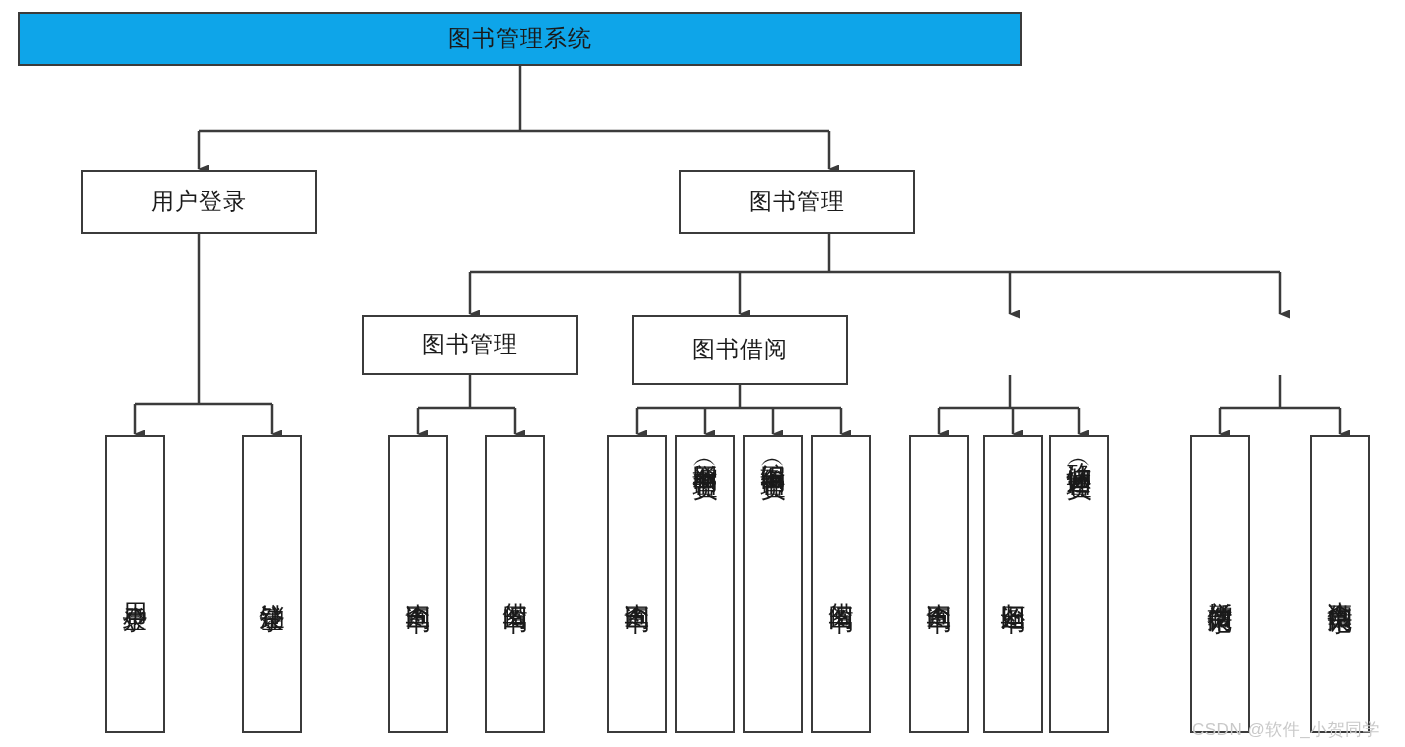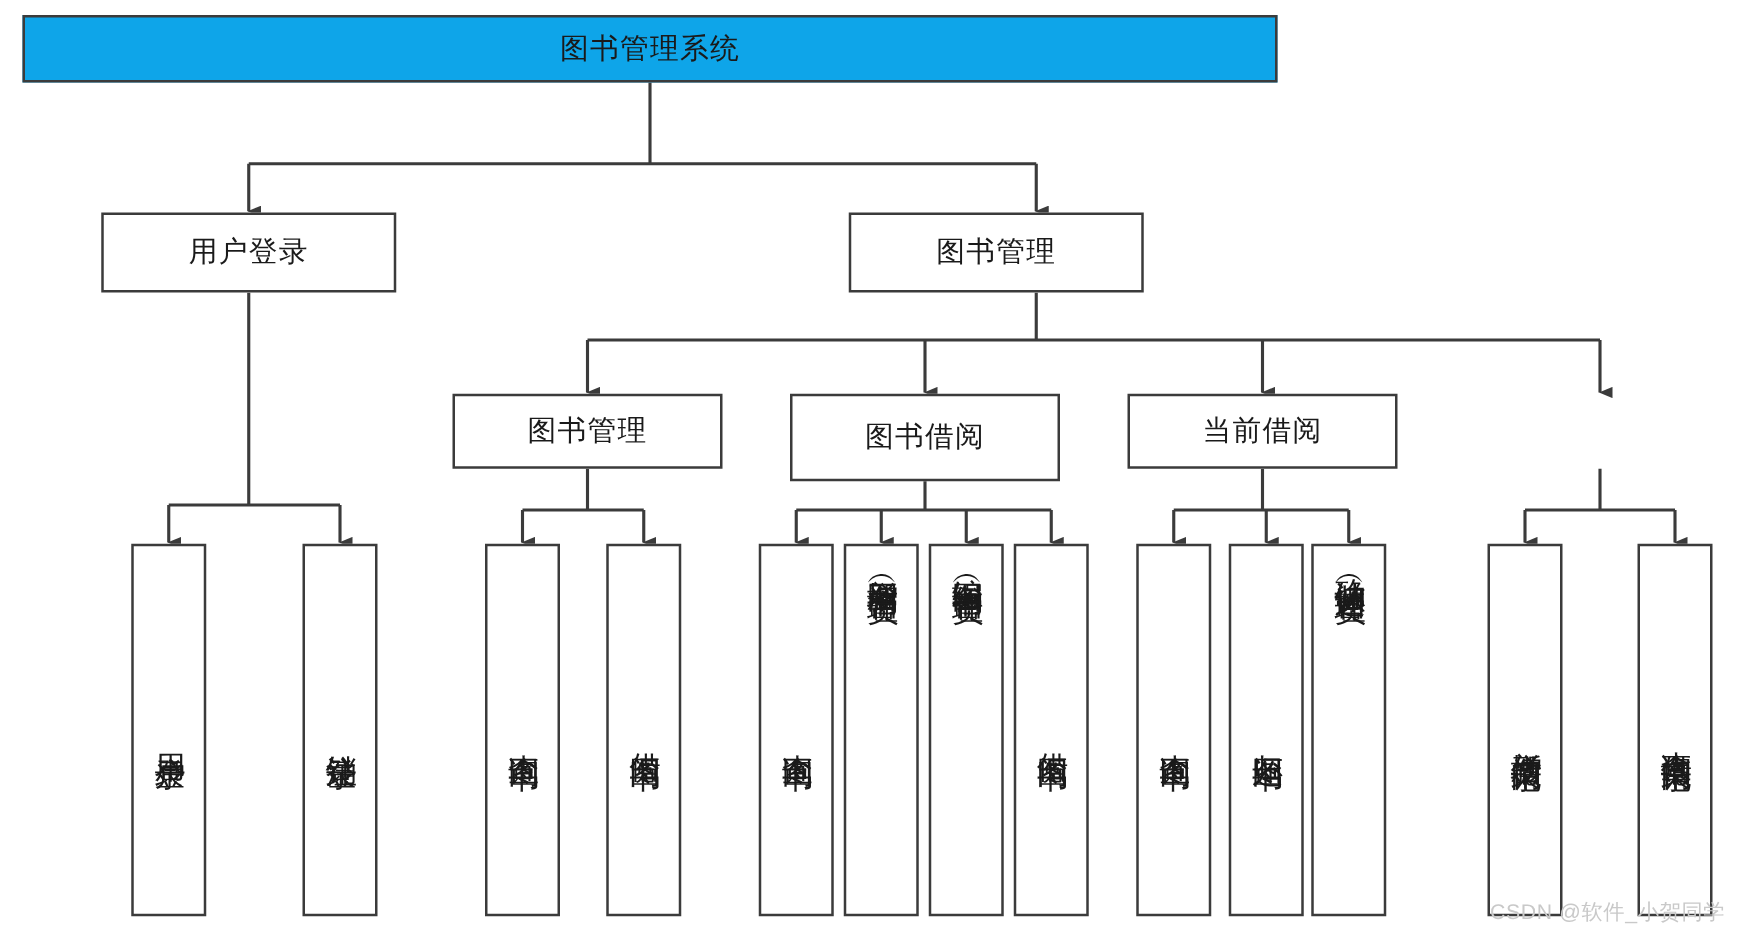--- a/index.html
+++ b/index.html
@@ -76,23 +76,20 @@
   <div class="node node-h" style="left: 679px; top: 170px; width: 236px; height: 64px; border-color: rgb(59, 59, 59); background: rgb(255, 255, 255); color: rgb(26, 26, 26);">
       <span>图书管理</span>
     </div>
 
   <div class="node node-h" style="left: 362px; top: 315px; width: 216px; height: 60px; border-color: rgb(59, 59, 59); background: rgb(255, 255, 255); color: rgb(26, 26, 26);">
       <span>图书管理</span>
     </div>
   <div class="node node-h" style="left: 632px; top: 315px; width: 216px; height: 70px; border-color: rgb(59, 59, 59); background: rgb(255, 255, 255); color: rgb(26, 26, 26);">
       <span>图书借阅</span>
     </div>
-  <div class="node node-h" style="left: 902px; top: 315px; width: 216px; height: 60px; border-color: rgb(59, 59, 59); background: rgb(255, 255, 255); color: rgb(26, 26, 26);">
-      <span>当前借阅</span>
-    </div>
 
   <div class="node node-v centered" style="left: 105px; top: 435px; width: 60px; height: 298px; border-color: rgb(59, 59, 59); background: rgb(255, 255, 255); color: rgb(26, 26, 26);">
       <span class="vtext">用户登录</span>
     </div>
   <div class="node node-v centered" style="left: 242px; top: 435px; width: 60px; height: 298px; border-color: rgb(59, 59, 59); background: rgb(255, 255, 255); color: rgb(26, 26, 26);">
       <span class="vtext">注销登录</span>
     </div>
   <div class="node node-v centered" style="left: 388px; top: 435px; width: 60px; height: 298px; border-color: rgb(59, 59, 59); background: rgb(255, 255, 255); color: rgb(26, 26, 26);">
       <span class="vtext">查询图书</span>
     </div>

